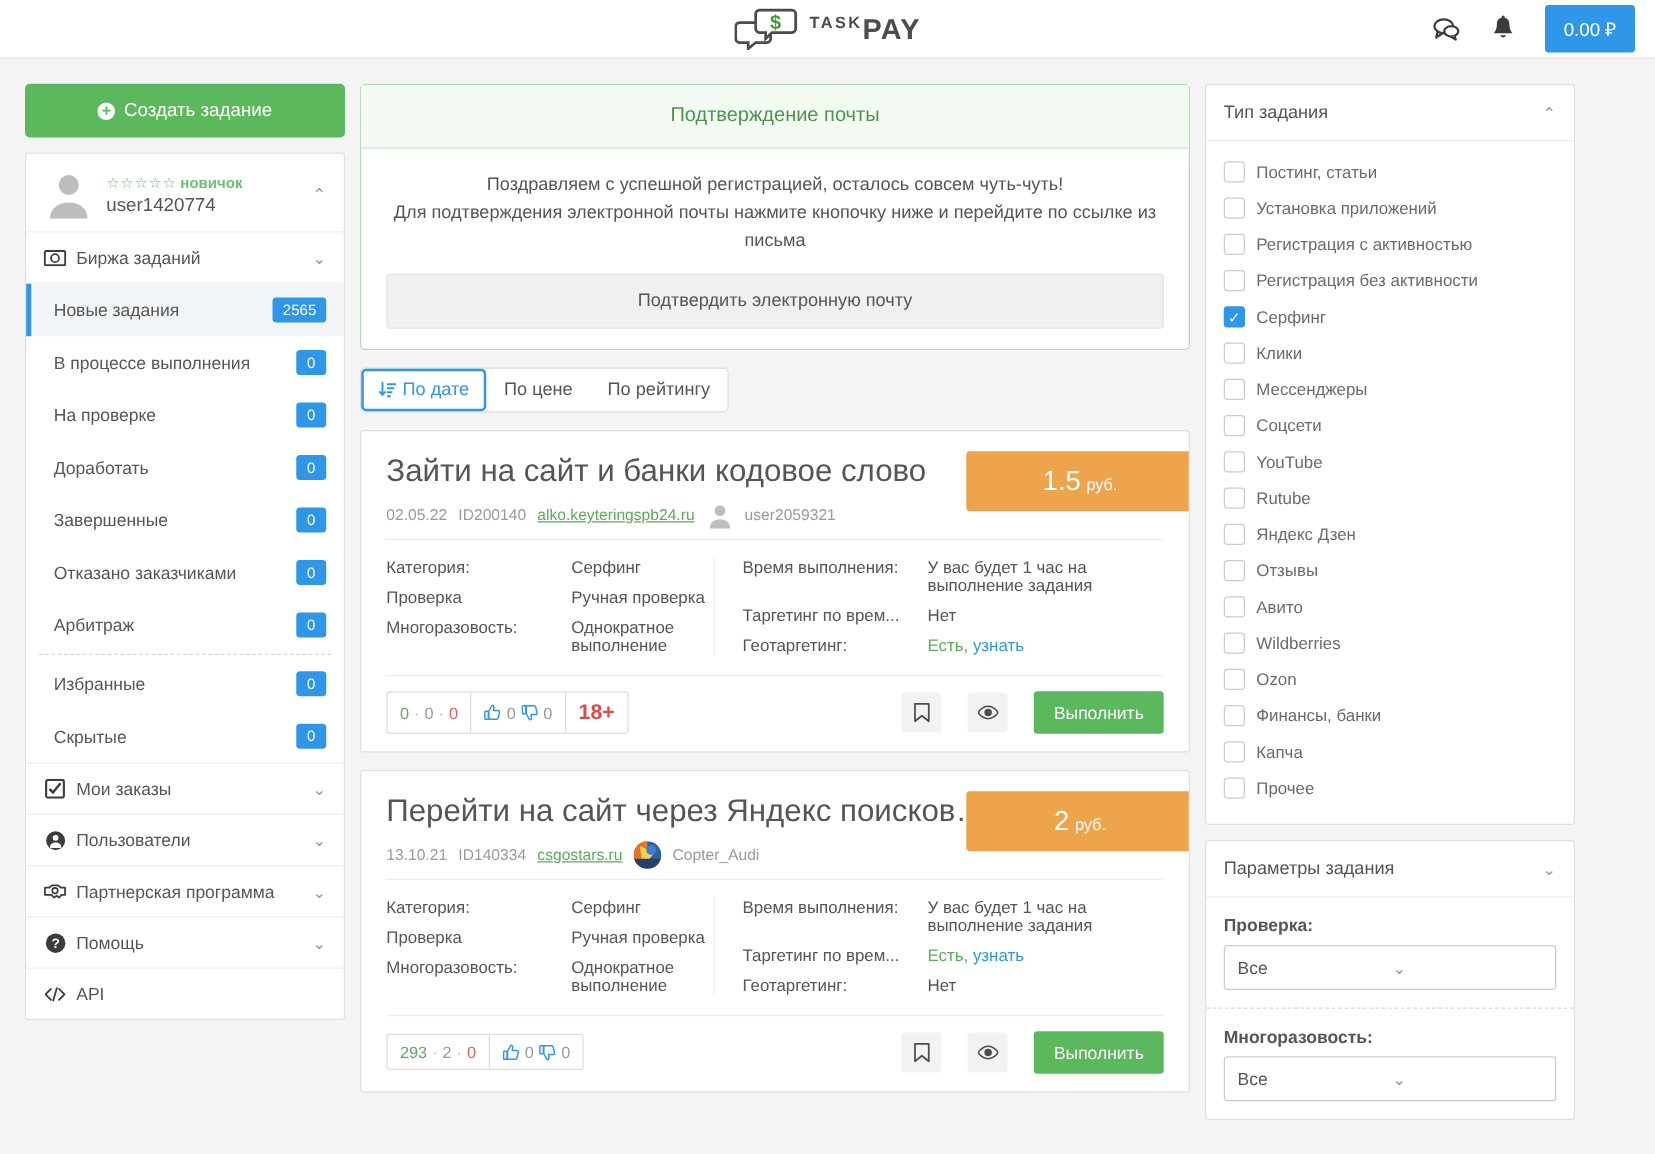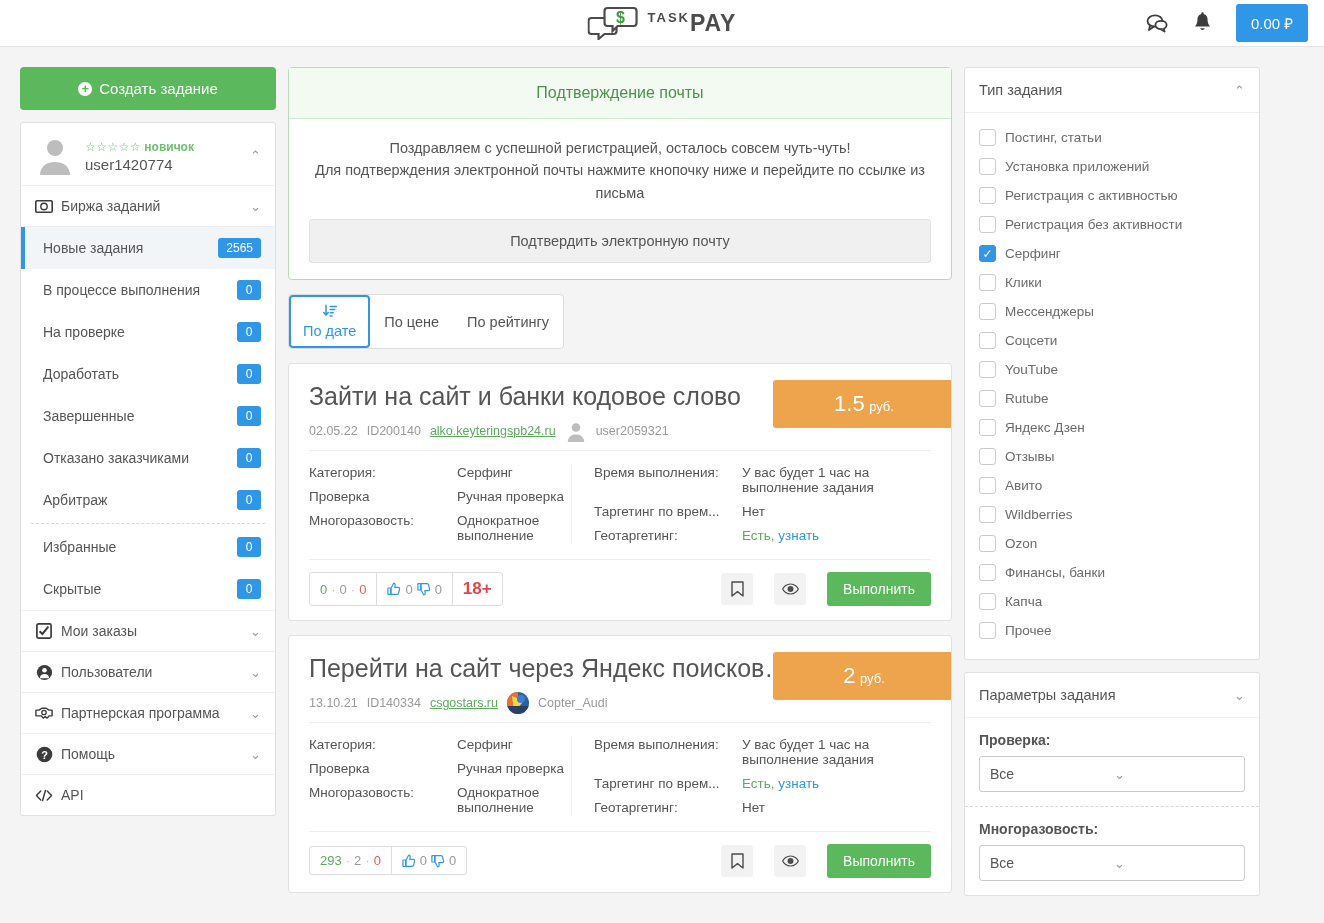--- a/index.html
+++ b/index.html
@@ -100,21 +100,21 @@
     font-size: 14.5px; color: #555; cursor: pointer; font-family: inherit;
   }
 
   
   .sorts { display: inline-flex; background: #fff; border: 1px solid #ddd;
            border-radius: 4px; margin-bottom: 14px; }
   .sort-tab { padding: 9px 14px; font-size: 14.5px; color: #555; cursor: pointer;
               display: flex; align-items: center; gap: 5px; background: transparent;
               border: none; font-family: inherit; }
   .sort-tab.active { color: #2f96e8; border: 2px solid #2f96e8;
-                     border-radius: 4px; padding: 7px 12px; flex-direction: column; }
+                     border-radius: 4px; padding: 7px 12px; }
 
   
   .card { background: #fff; border: 1px solid #e0e0e0; border-radius: 3px;
           margin-bottom: 14px; position: relative; }
   .card-head { padding: 18px 20px 8px 20px; }
   .card-title { font-size: 25px; color: #555; font-weight: normal;
                 line-height: 1.15; white-space: nowrap; overflow: hidden;
                 max-width: 545px; }
   .price {
     position: absolute; right: 0; top: 16px; background: #eda44c; color: #fff;

